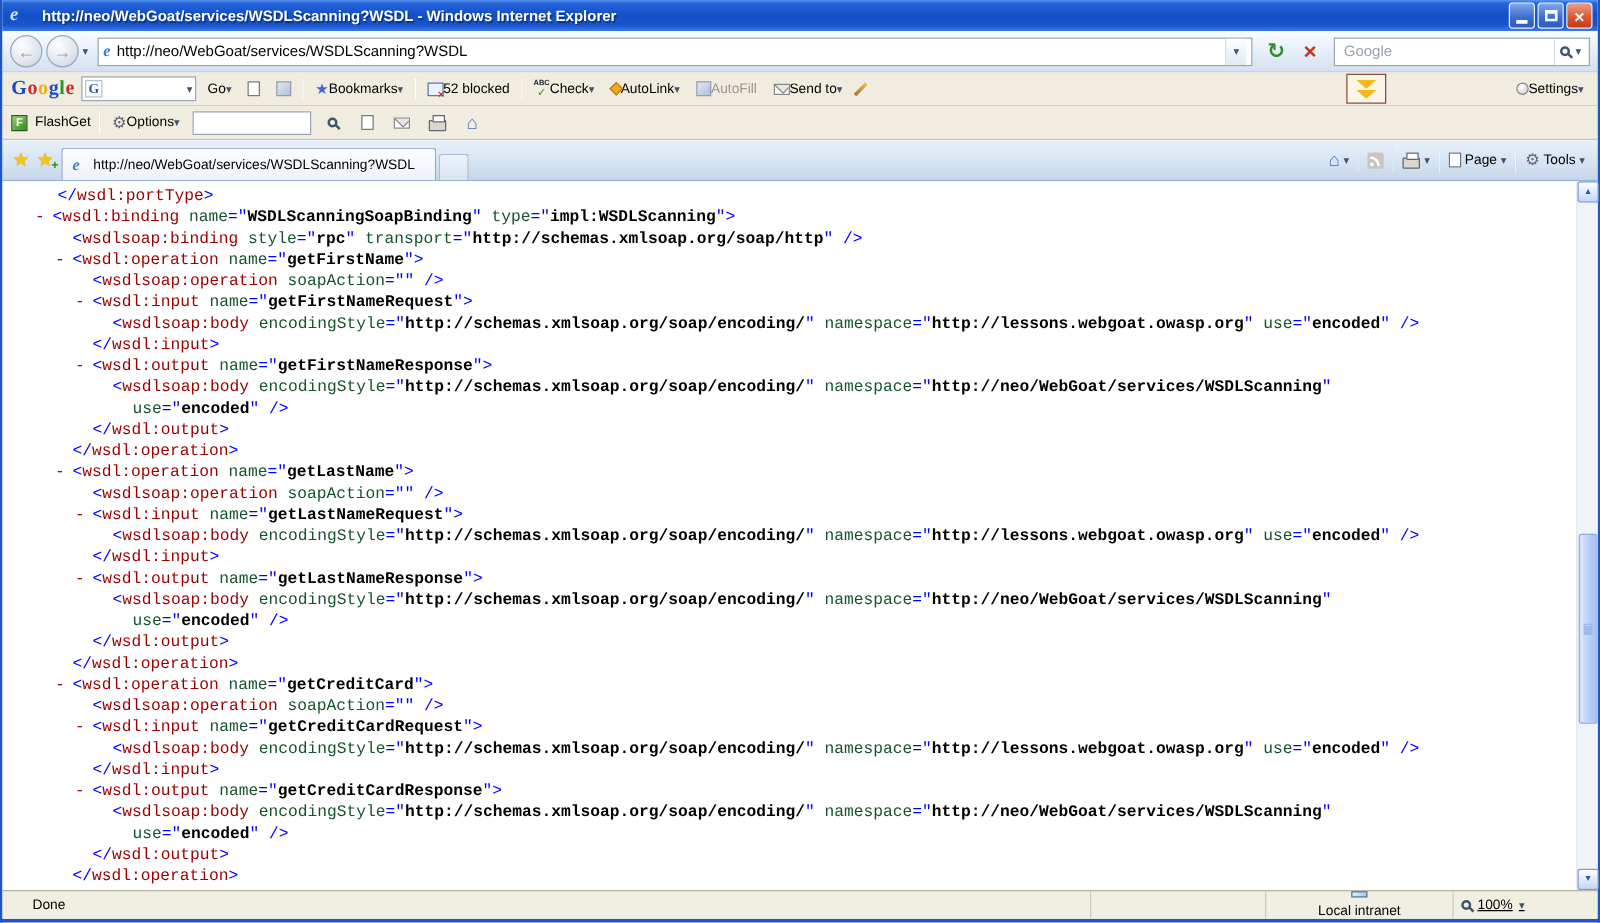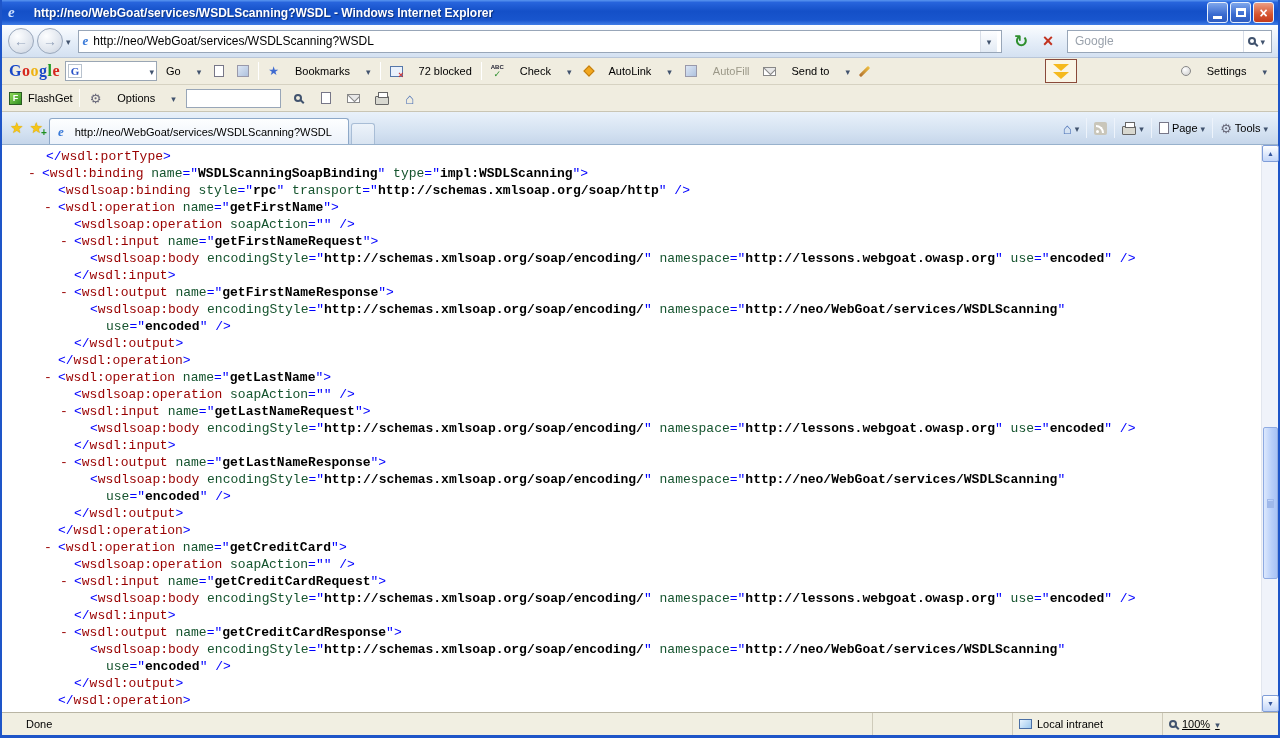--- a/index.html
+++ b/index.html
@@ -44,21 +44,21 @@
   .search-btn { display:flex; align-items:center; gap:4px; padding:0 4px; height:100%; border-left:1px solid #D8DEE8; }
 
   
   .googlerow { height:27px; display:flex; align-items:center; gap:5px; padding:0 7px;
     background:#F0EDE0; border-bottom:1px solid #D6D2C2; }
   .gt-logo { font-family:"Liberation Serif",serif; font-weight:bold; font-size:16px; letter-spacing:0.5px; }
   .gcombo { width:92px; height:20px; background:#fff; border:1px solid #9AA6B4; display:flex; align-items:center; padding:0 2px; }
   .gicon { width:14px; height:14px; border:1px solid #B8C2CE; display:flex; align-items:center; justify-content:center;
     font-family:"Liberation Serif",serif; font-weight:bold; font-size:11px; color:#2A53C8; }
   .gcombo .caret { margin-left:auto; }
-  .gt-item { display:flex; align-items:center; gap:16px; padding:2px 4px; white-space:nowrap; }
+  .gt-item { display:flex; align-items:center; gap:0; padding:2px 4px; white-space:nowrap; }
   .gt-item.disabled { color:#9B9888; }
   .vsep { width:1px; height:18px; background:#CFCBBA; border-right:1px solid #FFFFFF; flex:0 0 auto; }
   .i-bstar::before { content:"\2605"; color:#3F6BD0; font-size:12px; }
   .popupblk { width:13px; height:11px; border:1px solid #5577AA; background:#EAF1FB; position:relative; }
   .popupblk::after { content:"\00D7"; position:absolute; right:-2px; bottom:-4px; color:#C33; font-size:9px; font-weight:bold; }
   .abc { display:flex; flex-direction:column; align-items:center; line-height:1; }
   .abc .t { font-size:6px; font-weight:bold; color:#223; }
   .abc .c { color:#2E8F2E; font-size:9px; font-weight:bold; }
   .diam { width:8px; height:8px; background:#F2A71E; transform:rotate(45deg); border:1px solid #C07D10; }
   .env { width:13px; height:9px; background:#fff; border:1px solid #888; position:relative; overflow:hidden; }
@@ -121,21 +121,21 @@
   .sb-thumb { position:absolute; left:1px; width:15px; top:282px; height:152px; border:1px solid #8FABE2; border-radius:2px;
     background:linear-gradient(90deg,#DCE8FD,#B7CEF9 60%,#A8C2F5); }
   .sb-thumb::after { content:""; position:absolute; left:4px; right:4px; top:50%; height:1px; margin-top:-3px;
     box-shadow:0 0 0 1px #9FB8EA, 0 3px 0 1px #9FB8EA, 0 6px 0 1px #9FB8EA; }
 
   
   .statusbar { height:23px; display:flex; align-items:center; background:#F1EFE2; border-top:1px solid #B9B5A4; }
   .sb-done { flex:1; padding-left:24px; }
   .sb-panel { display:flex; align-items:center; gap:5px; height:100%; padding:0 6px; border-left:1px solid #CFCBBA; }
   .sb-gap { width:140px; height:100%; border-left:1px solid #CFCBBA; }
-  .sb-zone { width:150px; }
+  .sb-zone { width:150px;flex-direction:column; }
   .sb-zoom { width:116px;text-decoration:underline; }
   .mon { width:13px; height:10px; border:1px solid #4A6FA5; background:linear-gradient(135deg,#E8F4FE,#9CC8EE); }
 </style>
 </head>
 <body>
 
 <div class="window">
 
   <div class="titlebar">
     <span class="ie-e title-icon">e</span>
@@ -191,21 +191,21 @@
       </div>
     <div class="vsep"></div>
     <div class="gt-item">
       <span class="i-bstar"></span>
       <span>Bookmarks</span>
         <span class="caret"></span>
     </div>
     <div class="vsep"></div>
     <div class="gt-item">
       <span class="popupblk"></span>
-      <span>72 blocked</span>
+      <span>52 blocked</span>
     </div>
     <div class="vsep"></div>
     <div class="gt-item">
       <span class="abc">
           <span class="t">ABC</span>
           <span class="c">✓</span>
         </span>
       <span>Check</span>
         <span class="caret"></span>
     </div>

